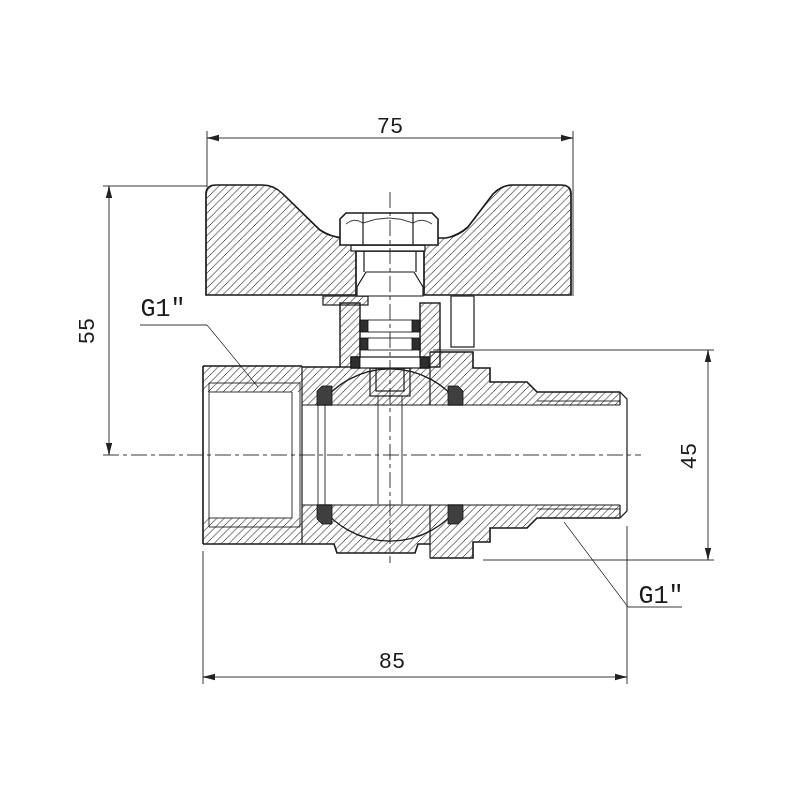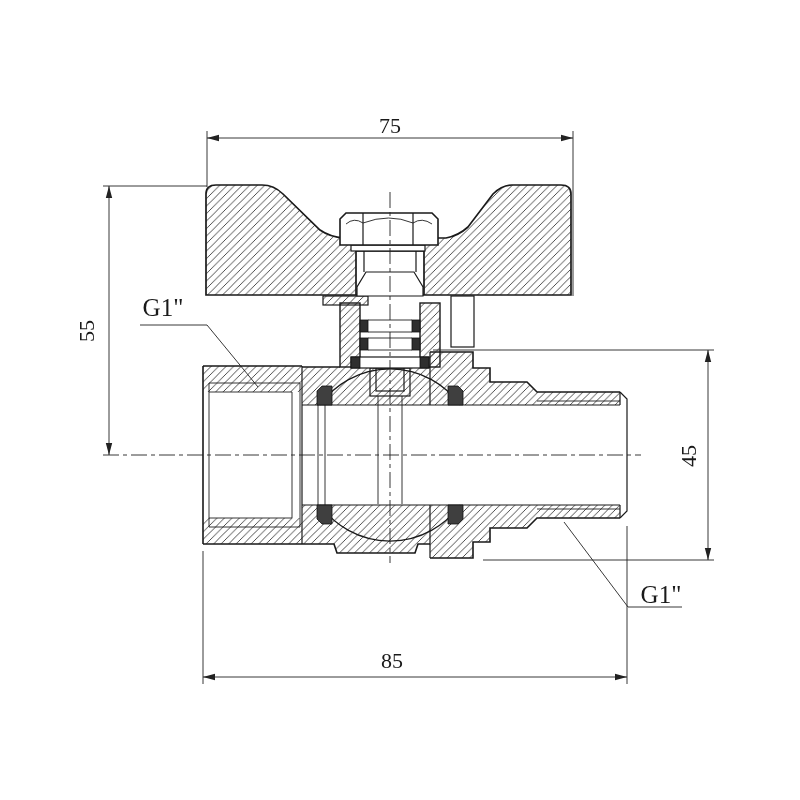--- a/index.html
+++ b/index.html
@@ -1,16 +1,16 @@
 <!DOCTYPE html>
 <html><head>
 <meta charset="utf-8">
 <style>
   html,body{margin:0;padding:0;background:#ffffff;}
-  .stage{width:800px;height:800px;background:#fff;position:relative;font-family:Liberation Serif, serif;}
+  .stage{width:800px;height:800px;background:#fff;position:relative;font-family:Liberation Mono, monospace;}
   svg{display:block;}
   .ol{fill:none;stroke:#1a1a1a;stroke-width:1.6;stroke-linejoin:miter;stroke-linecap:butt;}
   .ml{fill:none;stroke:#1a1a1a;stroke-width:1.2;}
   .tl{fill:none;stroke:#1f1f1f;stroke-width:0.9;}
   .dim{fill:none;stroke:#222;stroke-width:0.9;}
   .cl{fill:none;stroke:#222;stroke-width:0.9;stroke-dasharray:16 4 4 4;}
   .arrow{fill:#222;stroke:none;}
   text{fill:#1a1a1a;}
   .dimtxt{font-size:22px;}
   .lbltxt{font-size:25px;}

